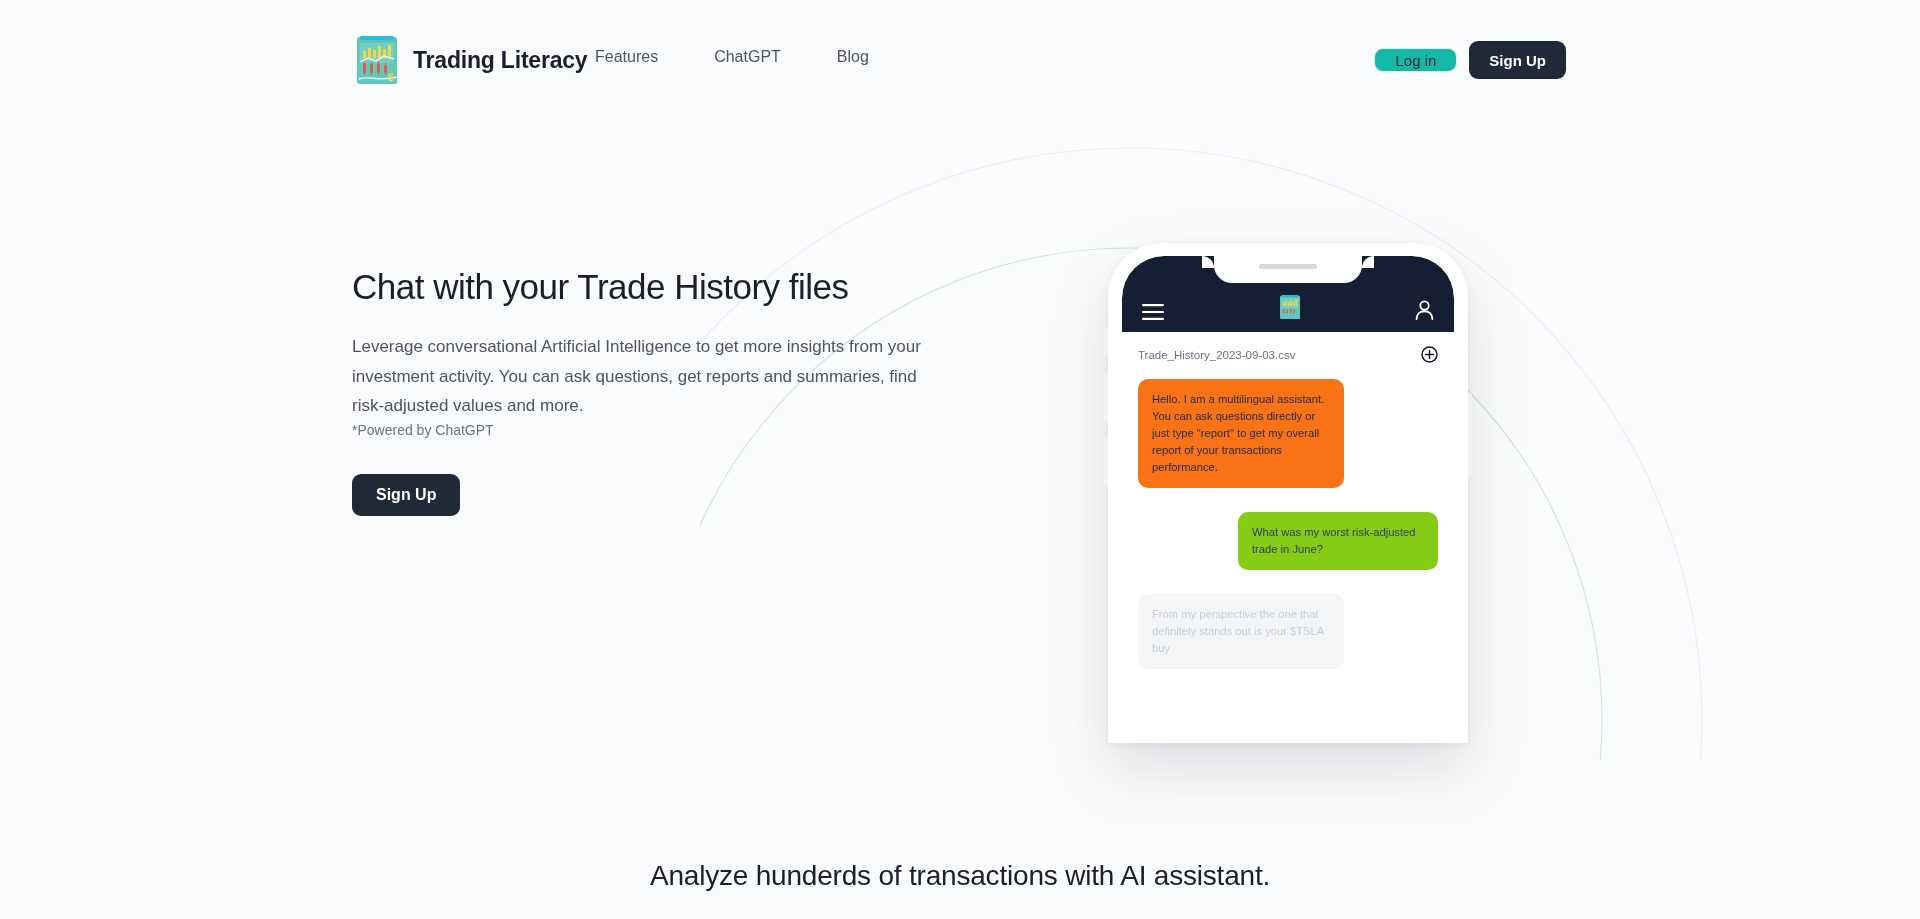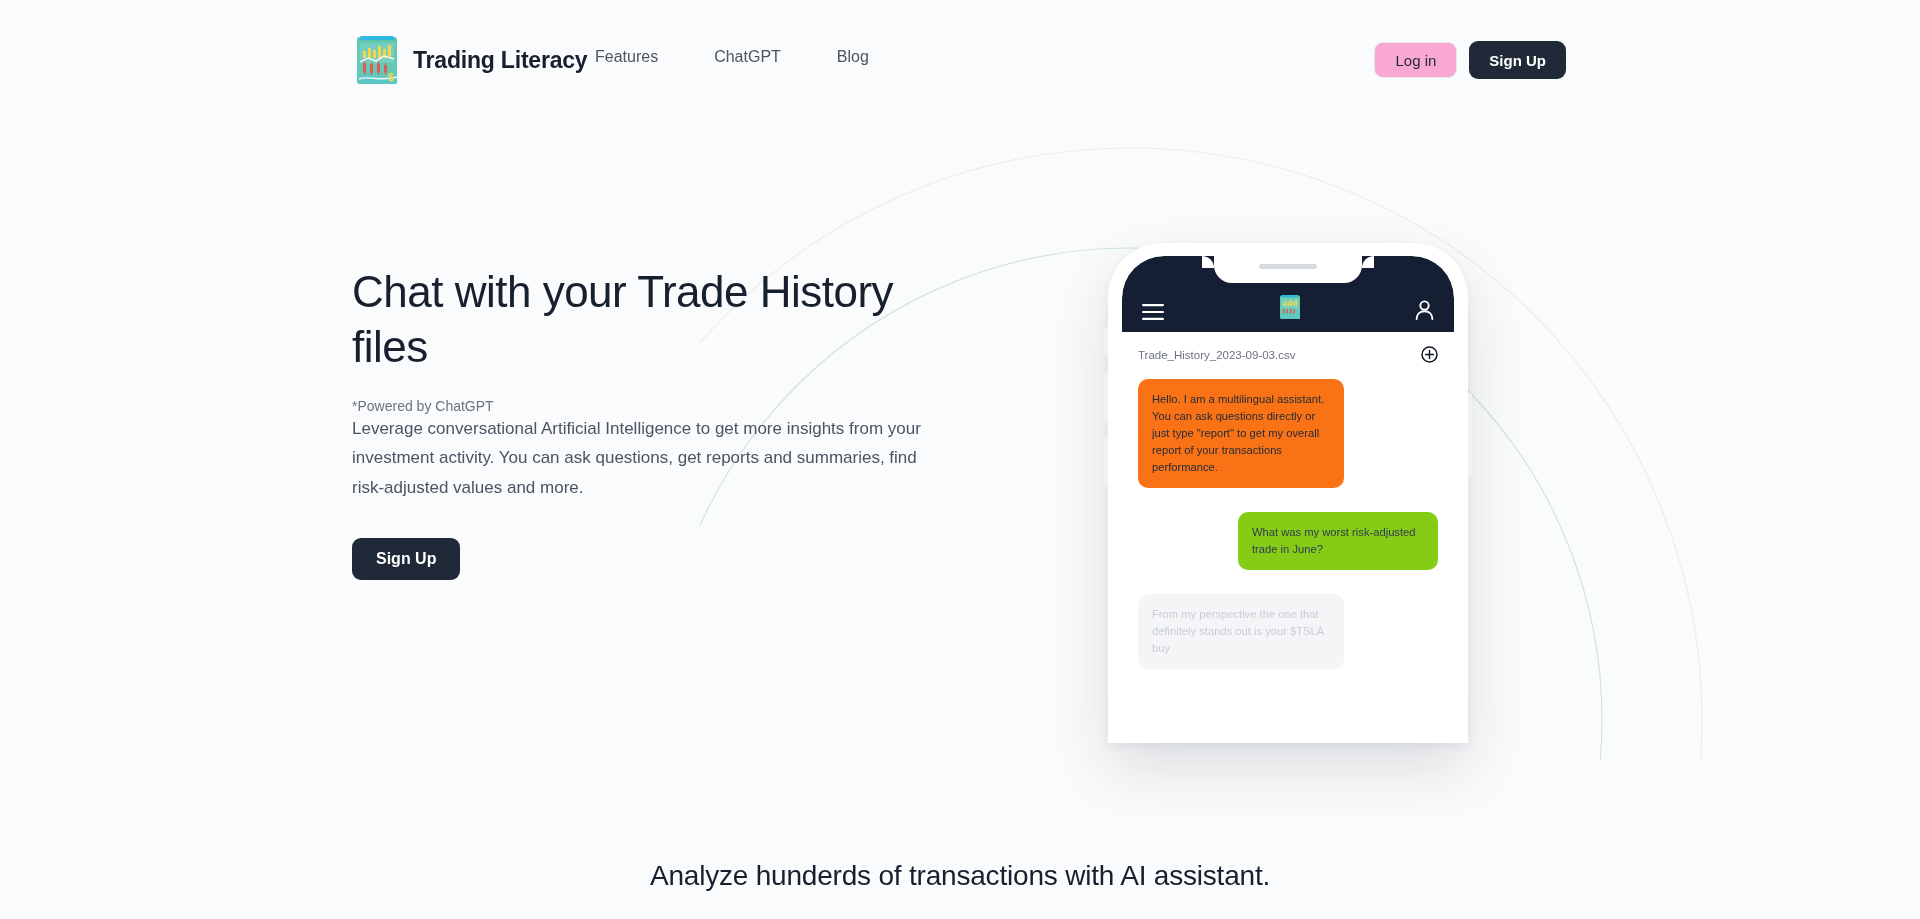--- a/index.html
+++ b/index.html
@@ -42,35 +42,35 @@
     position:absolute; right:354px; top:41px;
     display:flex; align-items:center; gap:12px;
   }
   .btn {
     font-family:"Liberation Sans", sans-serif;
     font-size:15px; font-weight:700;
     border-radius:9px; cursor:pointer; white-space:nowrap;
     display:inline-flex; align-items:center; justify-content:center;
   }
   .btn-ghost {
-    height:36px; padding:0 20px;
-    background:#f9a8d4; color:#1f2937;
+    height:24px; padding:0 20px;
+    background:#14b8a6; color:#1f2937;
     border:1px solid #e3e6ea; font-weight:400;
   }
   .btn-dark {
     height:38px; padding:0 20px;
     background:#1f2937; color:#ffffff; border:none;
   }
 
   
   #hero { position:absolute; top:0; left:0; width:1920px; height:760px; }
 
   #hero-copy { position:absolute; left:352px; top:265px; width:600px; }
   #hero-title {
-    font-size:44px; font-weight:400; letter-spacing:-0.5px;
+    font-size:35px; font-weight:400; letter-spacing:-0.5px;
     color:#17202e; line-height:1.24; margin-bottom:24px;
   }
   #hero-desc {
     font-size:17px; line-height:1.72; color:#4b5563; max-width:572px;
   }
   #hero-note { font-size:14px; color:#6b7280; margin-top:2px; }
   #hero-cta {
     margin-top:36px; height:42px; padding:0 24px; font-size:16px;
   }
 
@@ -223,22 +223,22 @@
 
   <div id="hero-arcs">
     <svg width="1220" height="640" viewBox="0 0 1220 640" fill="none">
       <circle cx="430" cy="600" r="572" stroke="#ebedf0" stroke-width="1.2" fill="none"></circle>
       <circle cx="430" cy="600" r="472" stroke="#cfe5e0" stroke-width="1.2" fill="none"></circle>
     </svg>
   </div>
 
   <div id="hero-copy">
     <h1 id="hero-title">Chat with your Trade History files</h1>
+    <p id="hero-desc">Leverage conversational Artificial Intelligence to get more insights from your investment activity. You can ask questions, get reports and summaries, find risk-adjusted values and more.</p>
     <p id="hero-note">*Powered by ChatGPT</p>
-    <p id="hero-desc">Leverage conversational Artificial Intelligence to get more insights from your investment activity. You can ask questions, get reports and summaries, find risk-adjusted values and more.</p>
     <button id="hero-cta" class="btn btn-dark">Sign Up</button>
   </div>
 
   <div id="phone-mockup">
     <div class="phone-shell">
       <div class="phone-btn-left pb-silent"></div>
       <div class="phone-btn-left pb-volup"></div>
       <div class="phone-btn-left pb-voldn"></div>
       <div class="phone-btn-right pb-power"></div>
 

